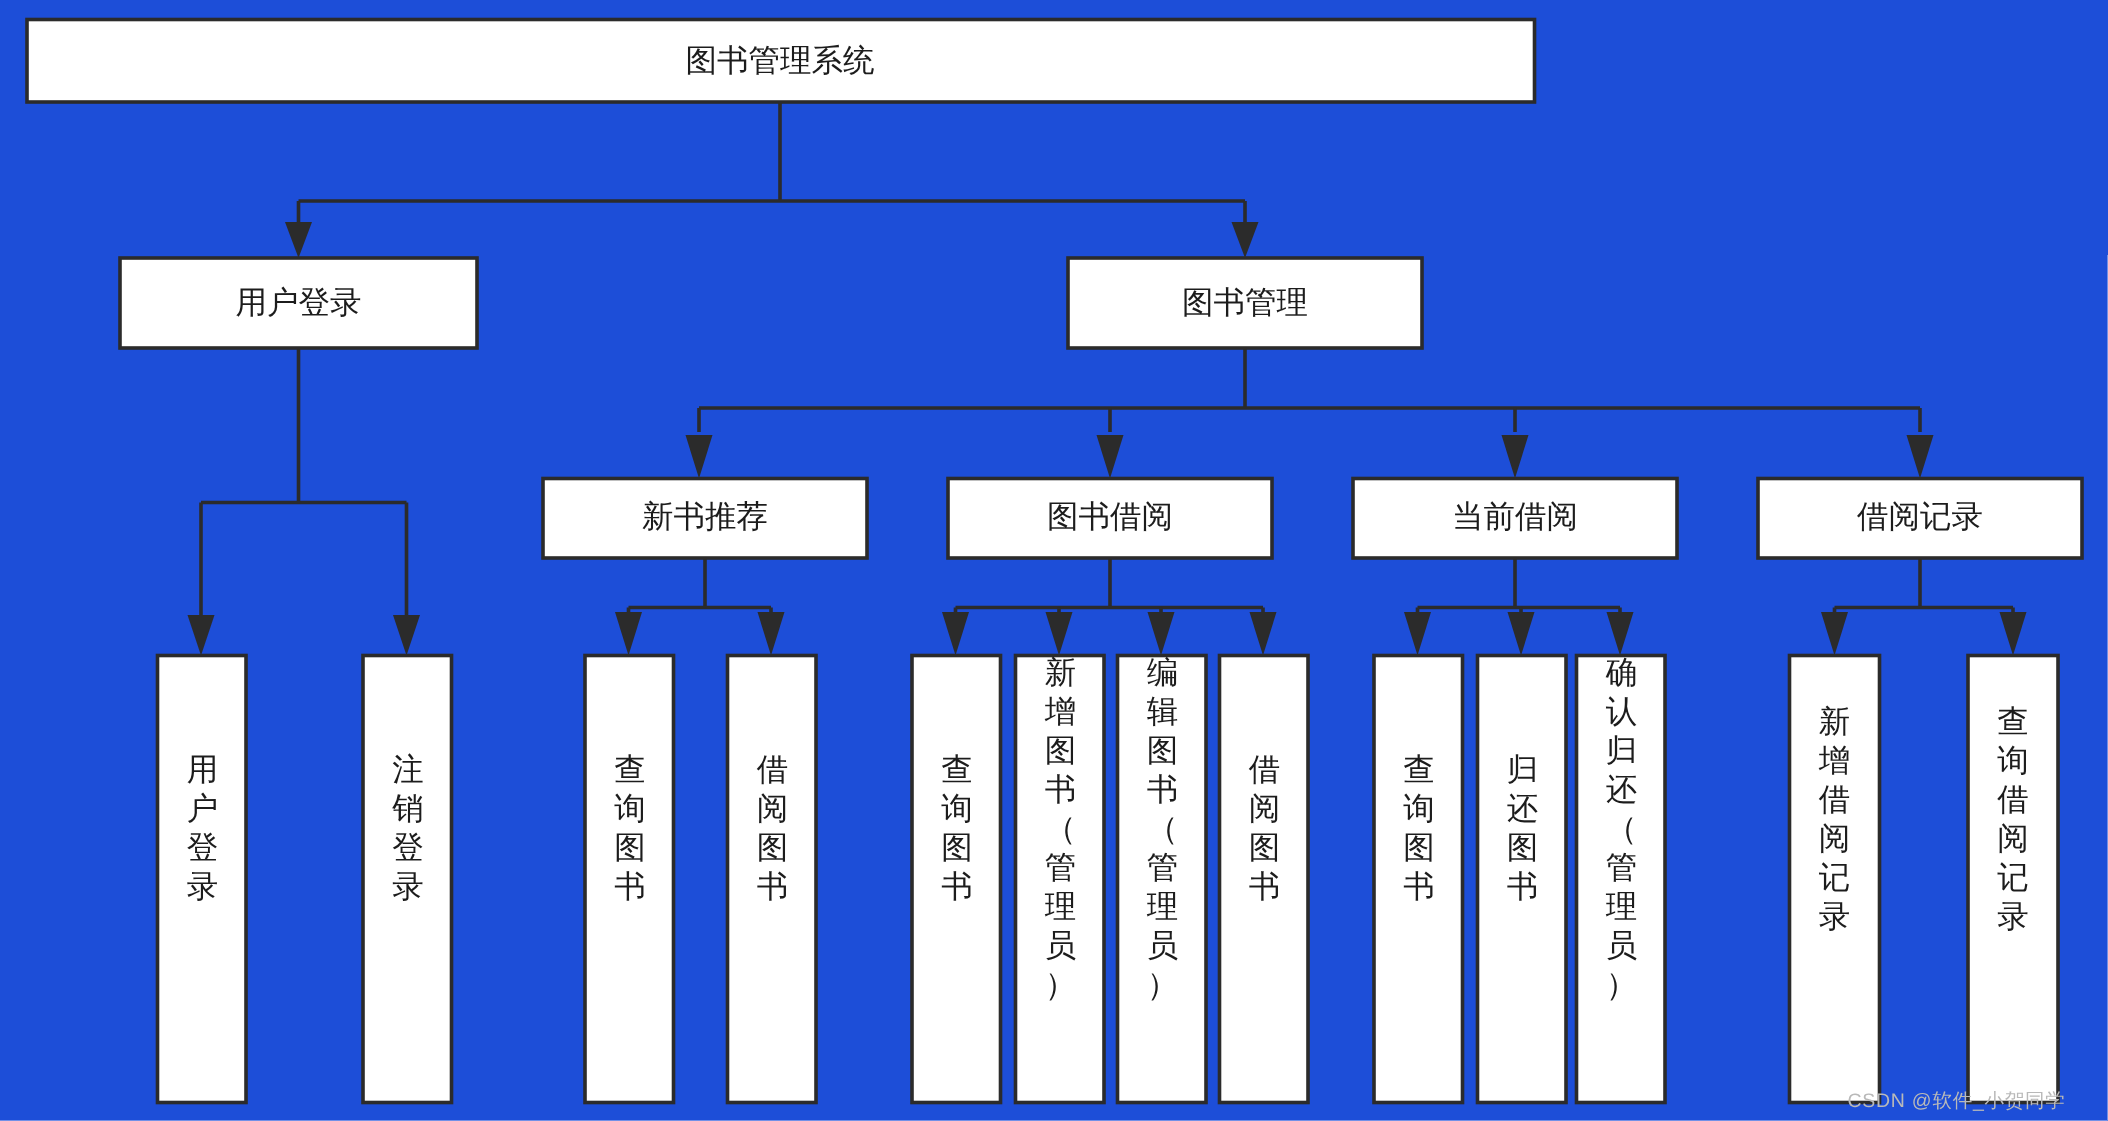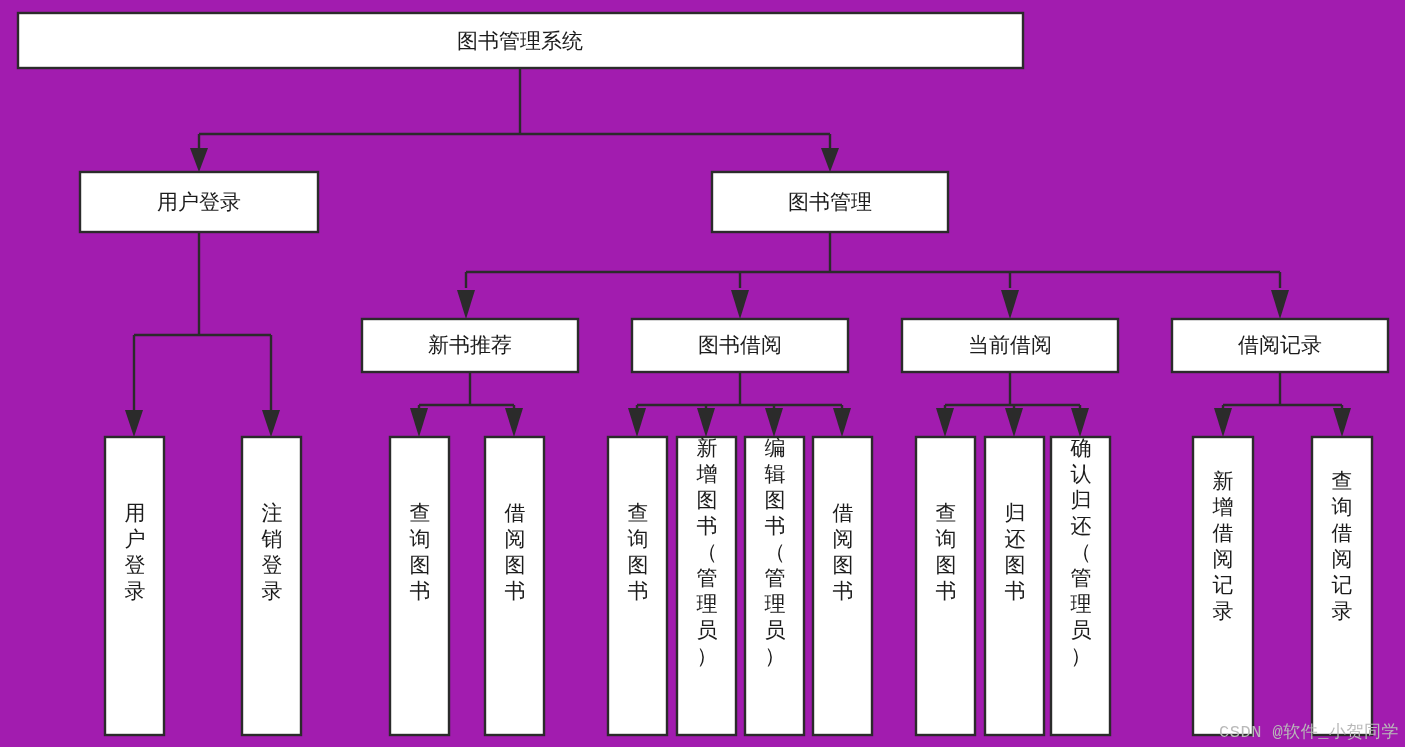--- a/index.html
+++ b/index.html
@@ -10,21 +10,21 @@
   body {
     width: 1405px;
     height: 747px;
     font-family: "Liberation Sans", "DejaVu Sans", sans-serif;
     overflow: hidden;
   }
   #diagram-root {
     position: relative;
     width: 1405px;
     height: 747px;
-    background: #a21caf;
+    background: #1d4ed8;
   }
   svg#flow {
     position: absolute;
     left: 0;
     top: 0;
     width: 1405px;
     height: 747px;
     display: block;
   }
   .node-box {
@@ -50,24 +50,24 @@
     dominant-baseline: middle;
   }
   .node-label-v {
     font-family: "Liberation Sans", "DejaVu Sans", sans-serif;
     font-size: 21px;
     fill: #1c1c1c;
     text-anchor: middle;
   }
   .watermark {
     position: absolute;
-    right: 6px;
+    right: 28px;
     bottom: 4px;
-    font-family: Liberation Mono, monospace;
-    font-size: 17px;
+    font-family: Liberation Sans, sans-serif;
+    font-size: 13px;
     color: #b9b9b9;
     letter-spacing: 0.5px;
     white-space: nowrap;
     user-select: none;
   }
 </style>
 </head>
 <body>
 
 <div id="diagram-root">

